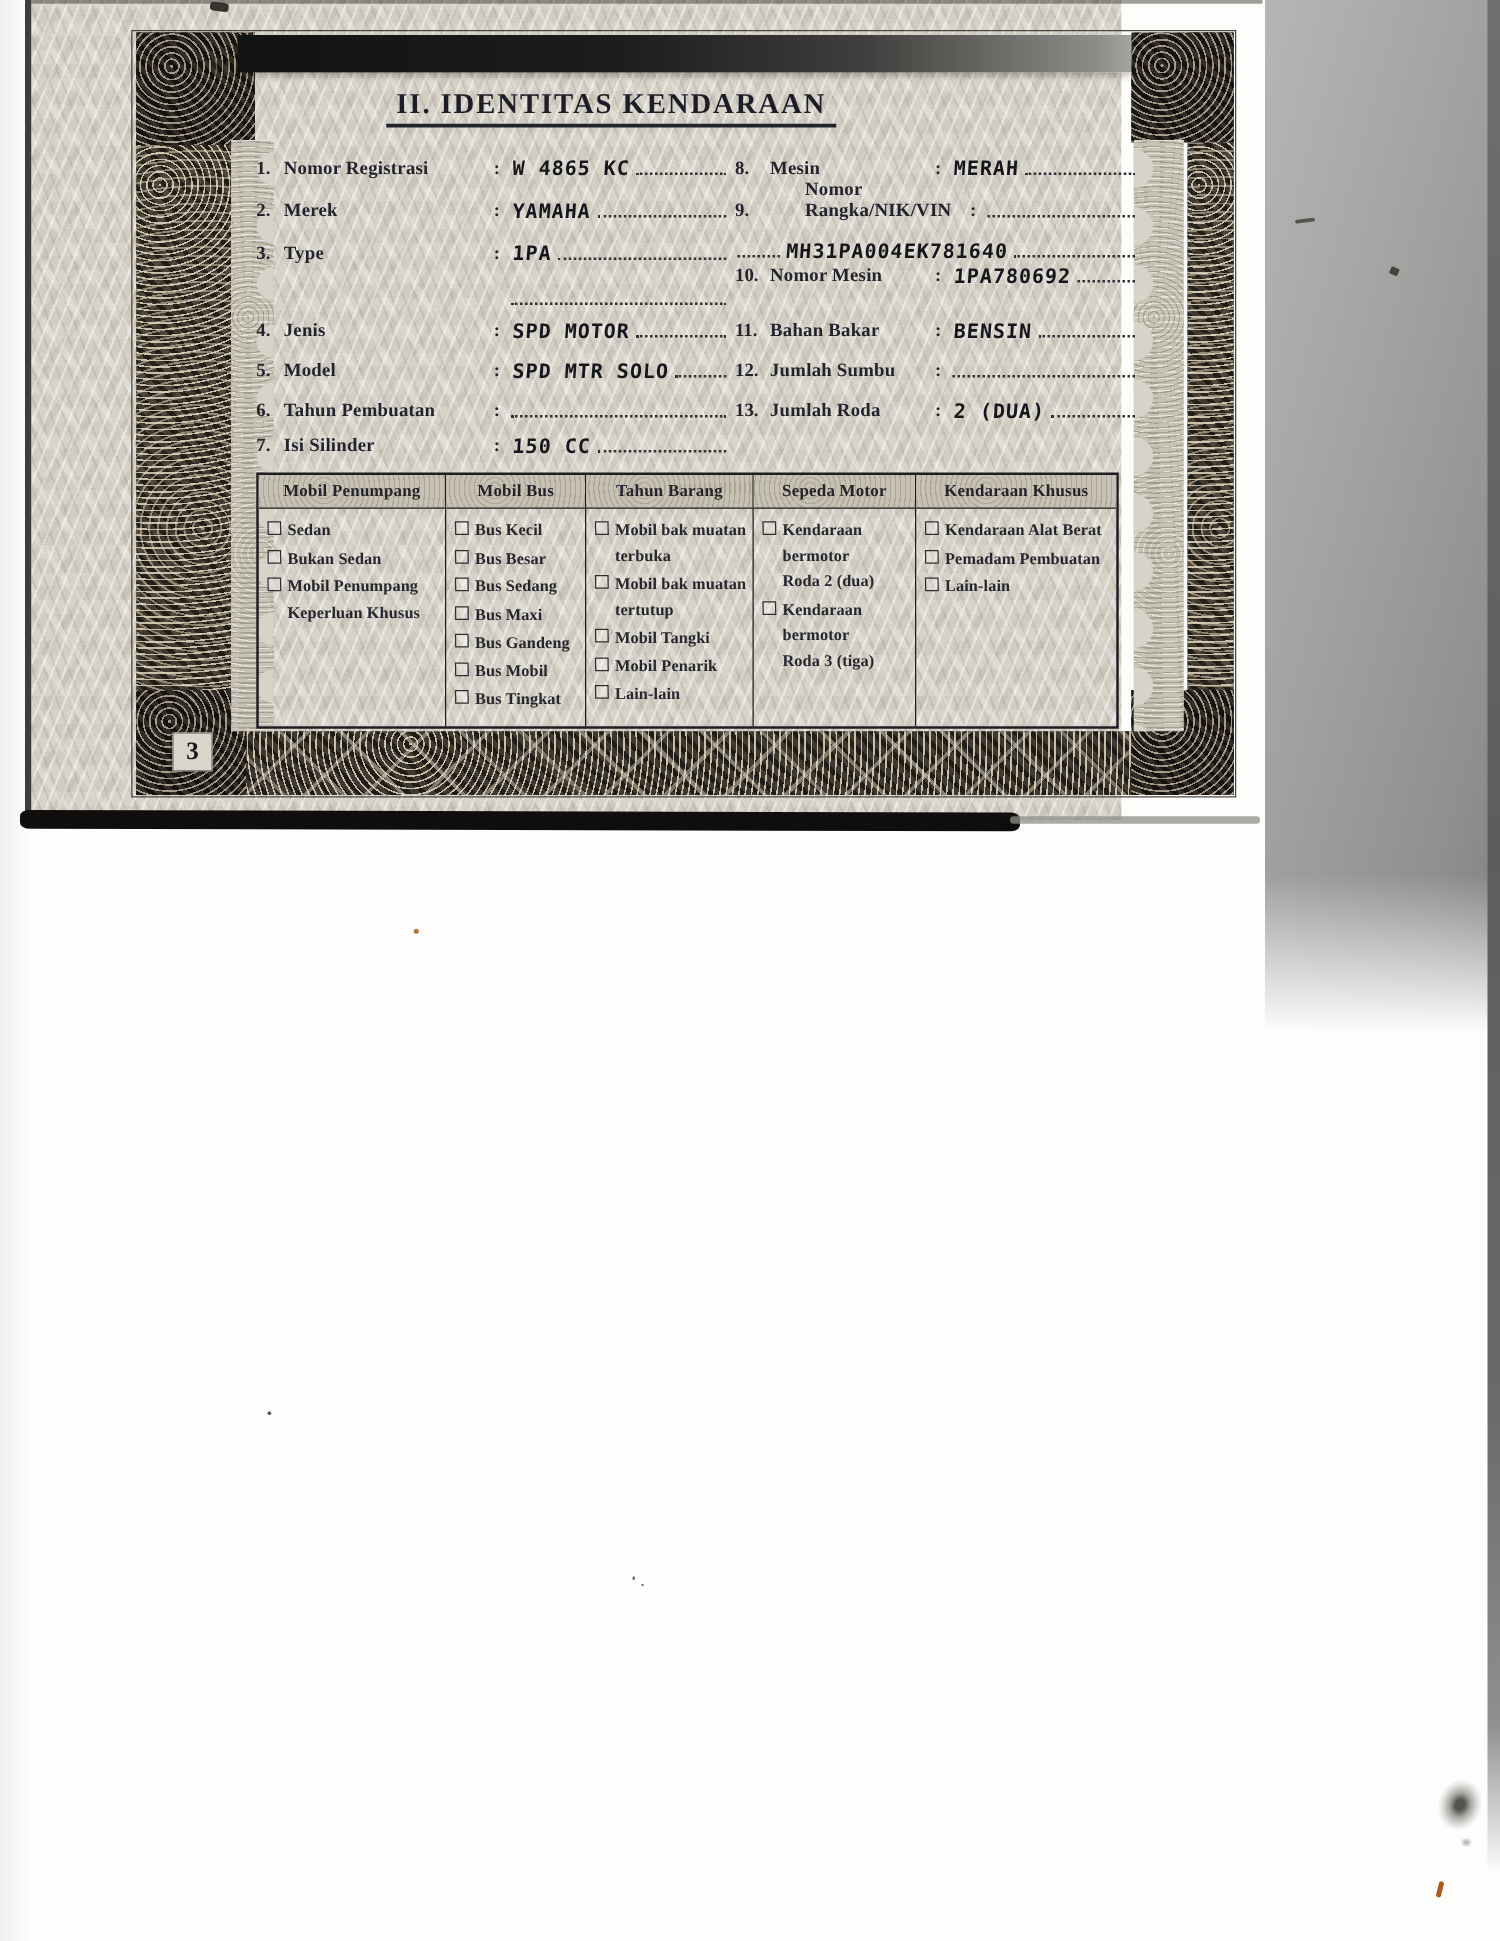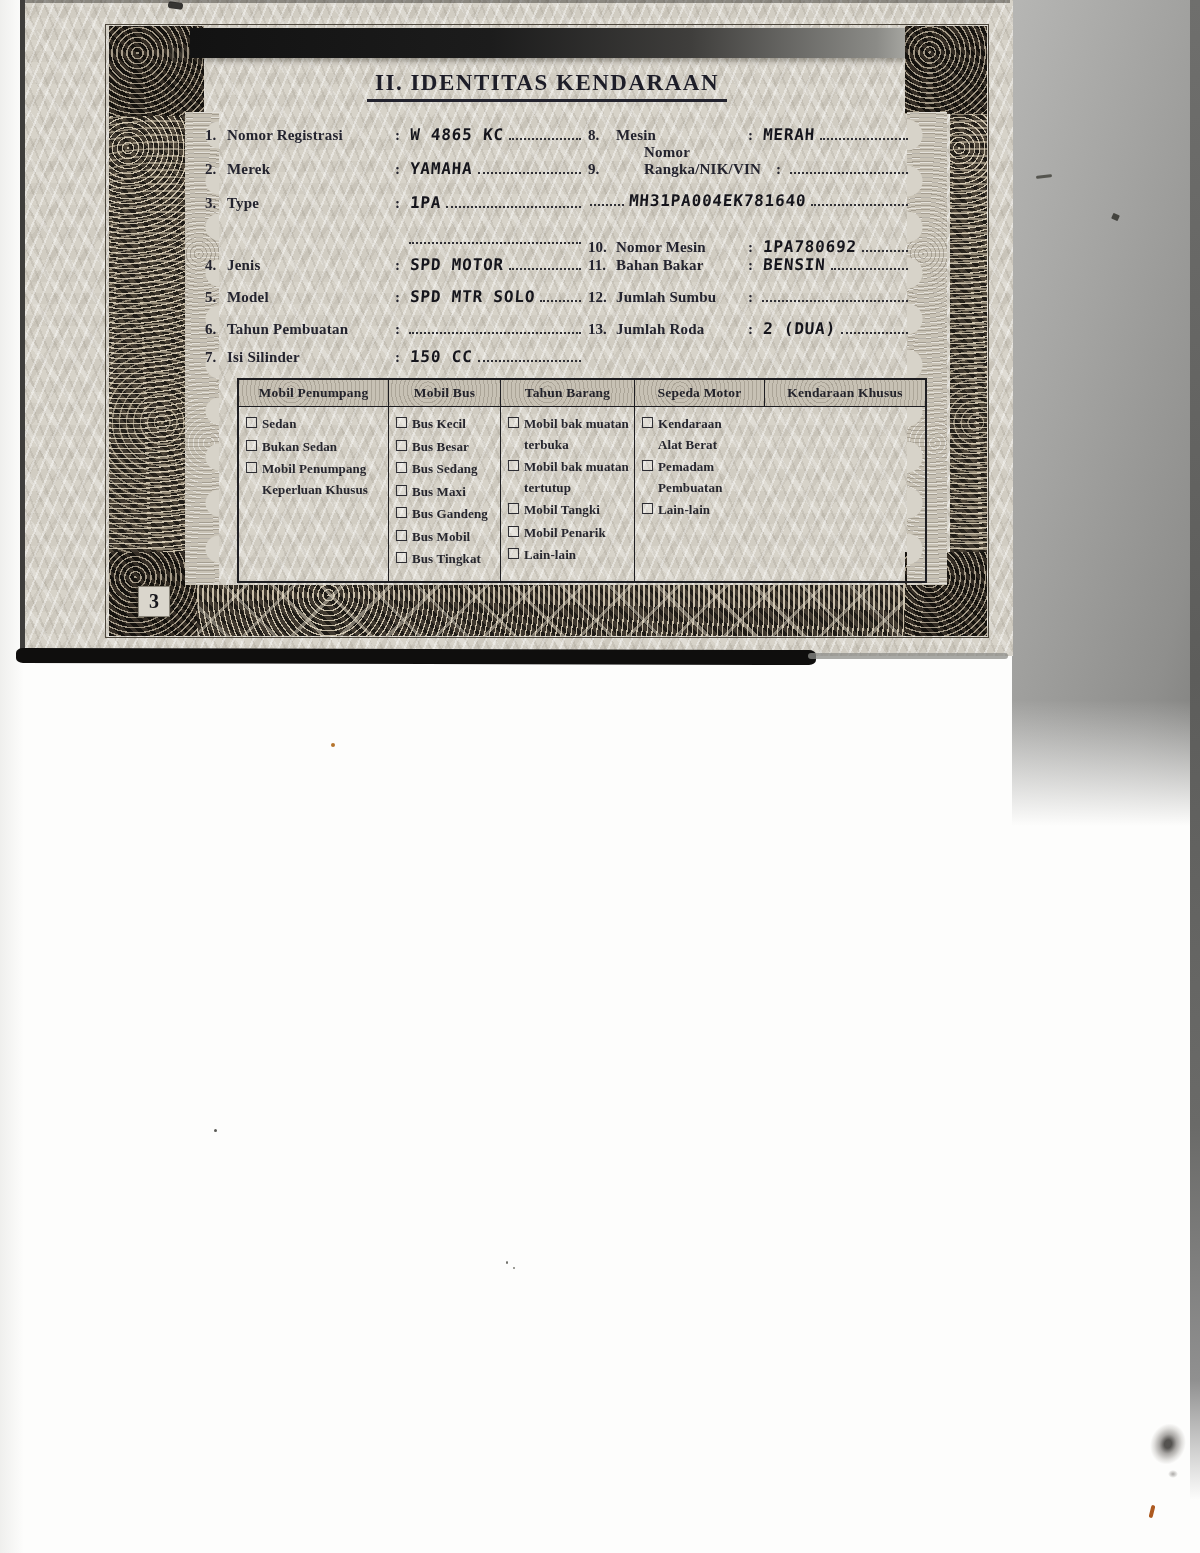--- a/index.html
+++ b/index.html
@@ -8,21 +8,21 @@
 
   
   .gray-band { position:absolute; left:1012px; top:0; width:188px; height:830px;
     background:linear-gradient(105deg,#b6b6b4 0%,#a3a3a1 40%,#8f8f8d 80%,#7e7e7c 100%); }
   .gray-band-fade { position:absolute; left:1012px; top:700px; width:188px; height:140px;
     background:linear-gradient(to bottom, rgba(253,253,252,0), #fdfdfc 90%); }
   .right-strip { position:absolute; left:1190px; top:0; width:10px; height:1500px;
     background:linear-gradient(to bottom,#6f6f6d 0%,#5d5d5b 45%,#6a6a68 75%,#909090 92%,rgba(255,255,255,0) 100%); }
 
   
-  .doc { position:absolute; left:25px; top:0; width:988px; height:656px;
+  .doc { position:absolute; left:25px; top:0; width:872px; height:656px;
     background-color:#d7d3c9;
     background-image:
       repeating-linear-gradient(112deg, rgba(255,255,255,.40) 0 2px, rgba(255,255,255,0) 2px 9px),
       repeating-linear-gradient(68deg, rgba(110,102,90,.13) 0 2px, rgba(0,0,0,0) 2px 9px),
       repeating-linear-gradient(0deg, rgba(130,122,108,.07) 0 11px, rgba(0,0,0,0) 11px 22px);
   }
   .chevrons { position:absolute; inset:0;
     background-image:
       repeating-linear-gradient(55deg, rgba(255,255,255,.22) 0 5px, rgba(0,0,0,0) 5px 26px),
       repeating-linear-gradient(-55deg, rgba(140,132,118,.12) 0 5px, rgba(0,0,0,0) 5px 26px);
@@ -86,38 +86,38 @@
   
   .fields { position:absolute; top:0; }
   #fields-left  { left:180px; width:378px; }
   #fields-right { left:563px; width:322px; }
   .frow { position:absolute; left:0; width:100%; height:26px; display:flex; align-items:flex-end; }
   #fields-left  .frow:nth-child(1){top:118px} #fields-left .frow:nth-child(2){top:152px}
   #fields-left  .frow:nth-child(3){top:186px} #fields-left .frow:nth-child(4){top:222px}
   #fields-left  .frow:nth-child(5){top:248px} #fields-left .frow:nth-child(6){top:280px}
   #fields-left  .frow:nth-child(7){top:312px} #fields-left .frow:nth-child(8){top:340px}
   #fields-right .frow:nth-child(1){top:118px} #fields-right .frow:nth-child(2){top:152px}
-  #fields-right .frow:nth-child(3){top:184px} #fields-right .frow:nth-child(4){top:230px}
+  #fields-right .frow:nth-child(3){top:184px} #fields-right .frow:nth-child(4){top:204px}
   #fields-right .frow:nth-child(5){top:248px} #fields-right .frow:nth-child(6){top:280px}
   #fields-right .frow:nth-child(7){top:312px}
   .fno { flex:0 0 22px; font-size:15px; font-weight:700; color:#23232e; }
   #fields-right .fno { flex:0 0 28px; }
   .flabel { flex:0 0 168px; font-size:15px; font-weight:700; color:#23232e; letter-spacing:.2px; }
   #fields-right .flabel { flex:0 0 132px; }
   .flabel.wide { flex:0 1 auto; padding-right:4px;margin-left:28px; }
   .fcolon { flex:0 0 12px; font-size:15px; font-weight:700; color:#23232e; }
   .fval { font-family:"DejaVu Sans Mono",monospace; font-weight:700; font-size:16px; letter-spacing:.8px;
     color:#15151c; transform:skewX(-4deg); white-space:nowrap; padding:0 3px; line-height:1.1; }
   .dots { flex:1 1 10px; border-bottom:2.5px dotted #2f2f35; height:3px; margin:0 2px 4px 2px; }
   .dots-fixed { flex:0 0 34px; border-bottom:2.5px dotted #2f2f35; height:3px; margin:0 2px 4px 2px; }
 
   
   #vtable { position:absolute; left:180px; top:378px; width:690px; height:205px;
     border:2px solid #1e1e22; display:grid; grid-template-columns:150px 112px 134px 130px 1fr;
-    grid-template-rows:27px 1fr;margin-left:32px; }
+    grid-template-rows:27px 1fr; }
   .thead { border-right:1.5px solid #1e1e22; border-bottom:1.5px solid #1e1e22;
     background-color:#c7c1b4;
     background-image:repeating-radial-gradient(circle at 35% 40%, rgba(90,82,68,.25) 0 1px, rgba(0,0,0,0) 1px 4px);
     display:flex; align-items:center; justify-content:center;
     font-size:13.5px; font-weight:700; color:#23232b; letter-spacing:.2px; }
   .thead:nth-child(5) { border-right:none; }
   .tcell { border-right:1.5px solid #1e1e22; padding:7px 3px 4px 7px; }
   .tcell:last-child { border-right:none; }
   .titem { display:flex; gap:5px; margin-bottom:2px; }
   .cb { flex:0 0 11px; width:11px; height:11px; margin-top:3px; border:1.7px solid #2c2c32;
@@ -360,20 +360,30 @@
             <span class="tlabel">Mobil Penarik</span>
           </div>
           <div class="titem">
             <span class="cb"></span>
             <span class="tlabel">Lain-lain</span>
           </div>
         </div>
         <div class="tcell">
           <div class="titem">
             <span class="cb"></span>
+            <span class="tlabel">Kendaraan bermotor Roda 2 (dua)</span>
+          </div>
+          <div class="titem">
+            <span class="cb"></span>
+            <span class="tlabel">Kendaraan bermotor Roda 3 (tiga)</span>
+          </div>
+        </div>
+        <div class="tcell">
+          <div class="titem">
+            <span class="cb"></span>
             <span class="tlabel">Kendaraan Alat Berat</span>
           </div>
           <div class="titem">
             <span class="cb"></span>
             <span class="tlabel">Pemadam Pembuatan</span>
           </div>
           <div class="titem">
             <span class="cb"></span>
             <span class="tlabel">Lain-lain</span>
           </div>

